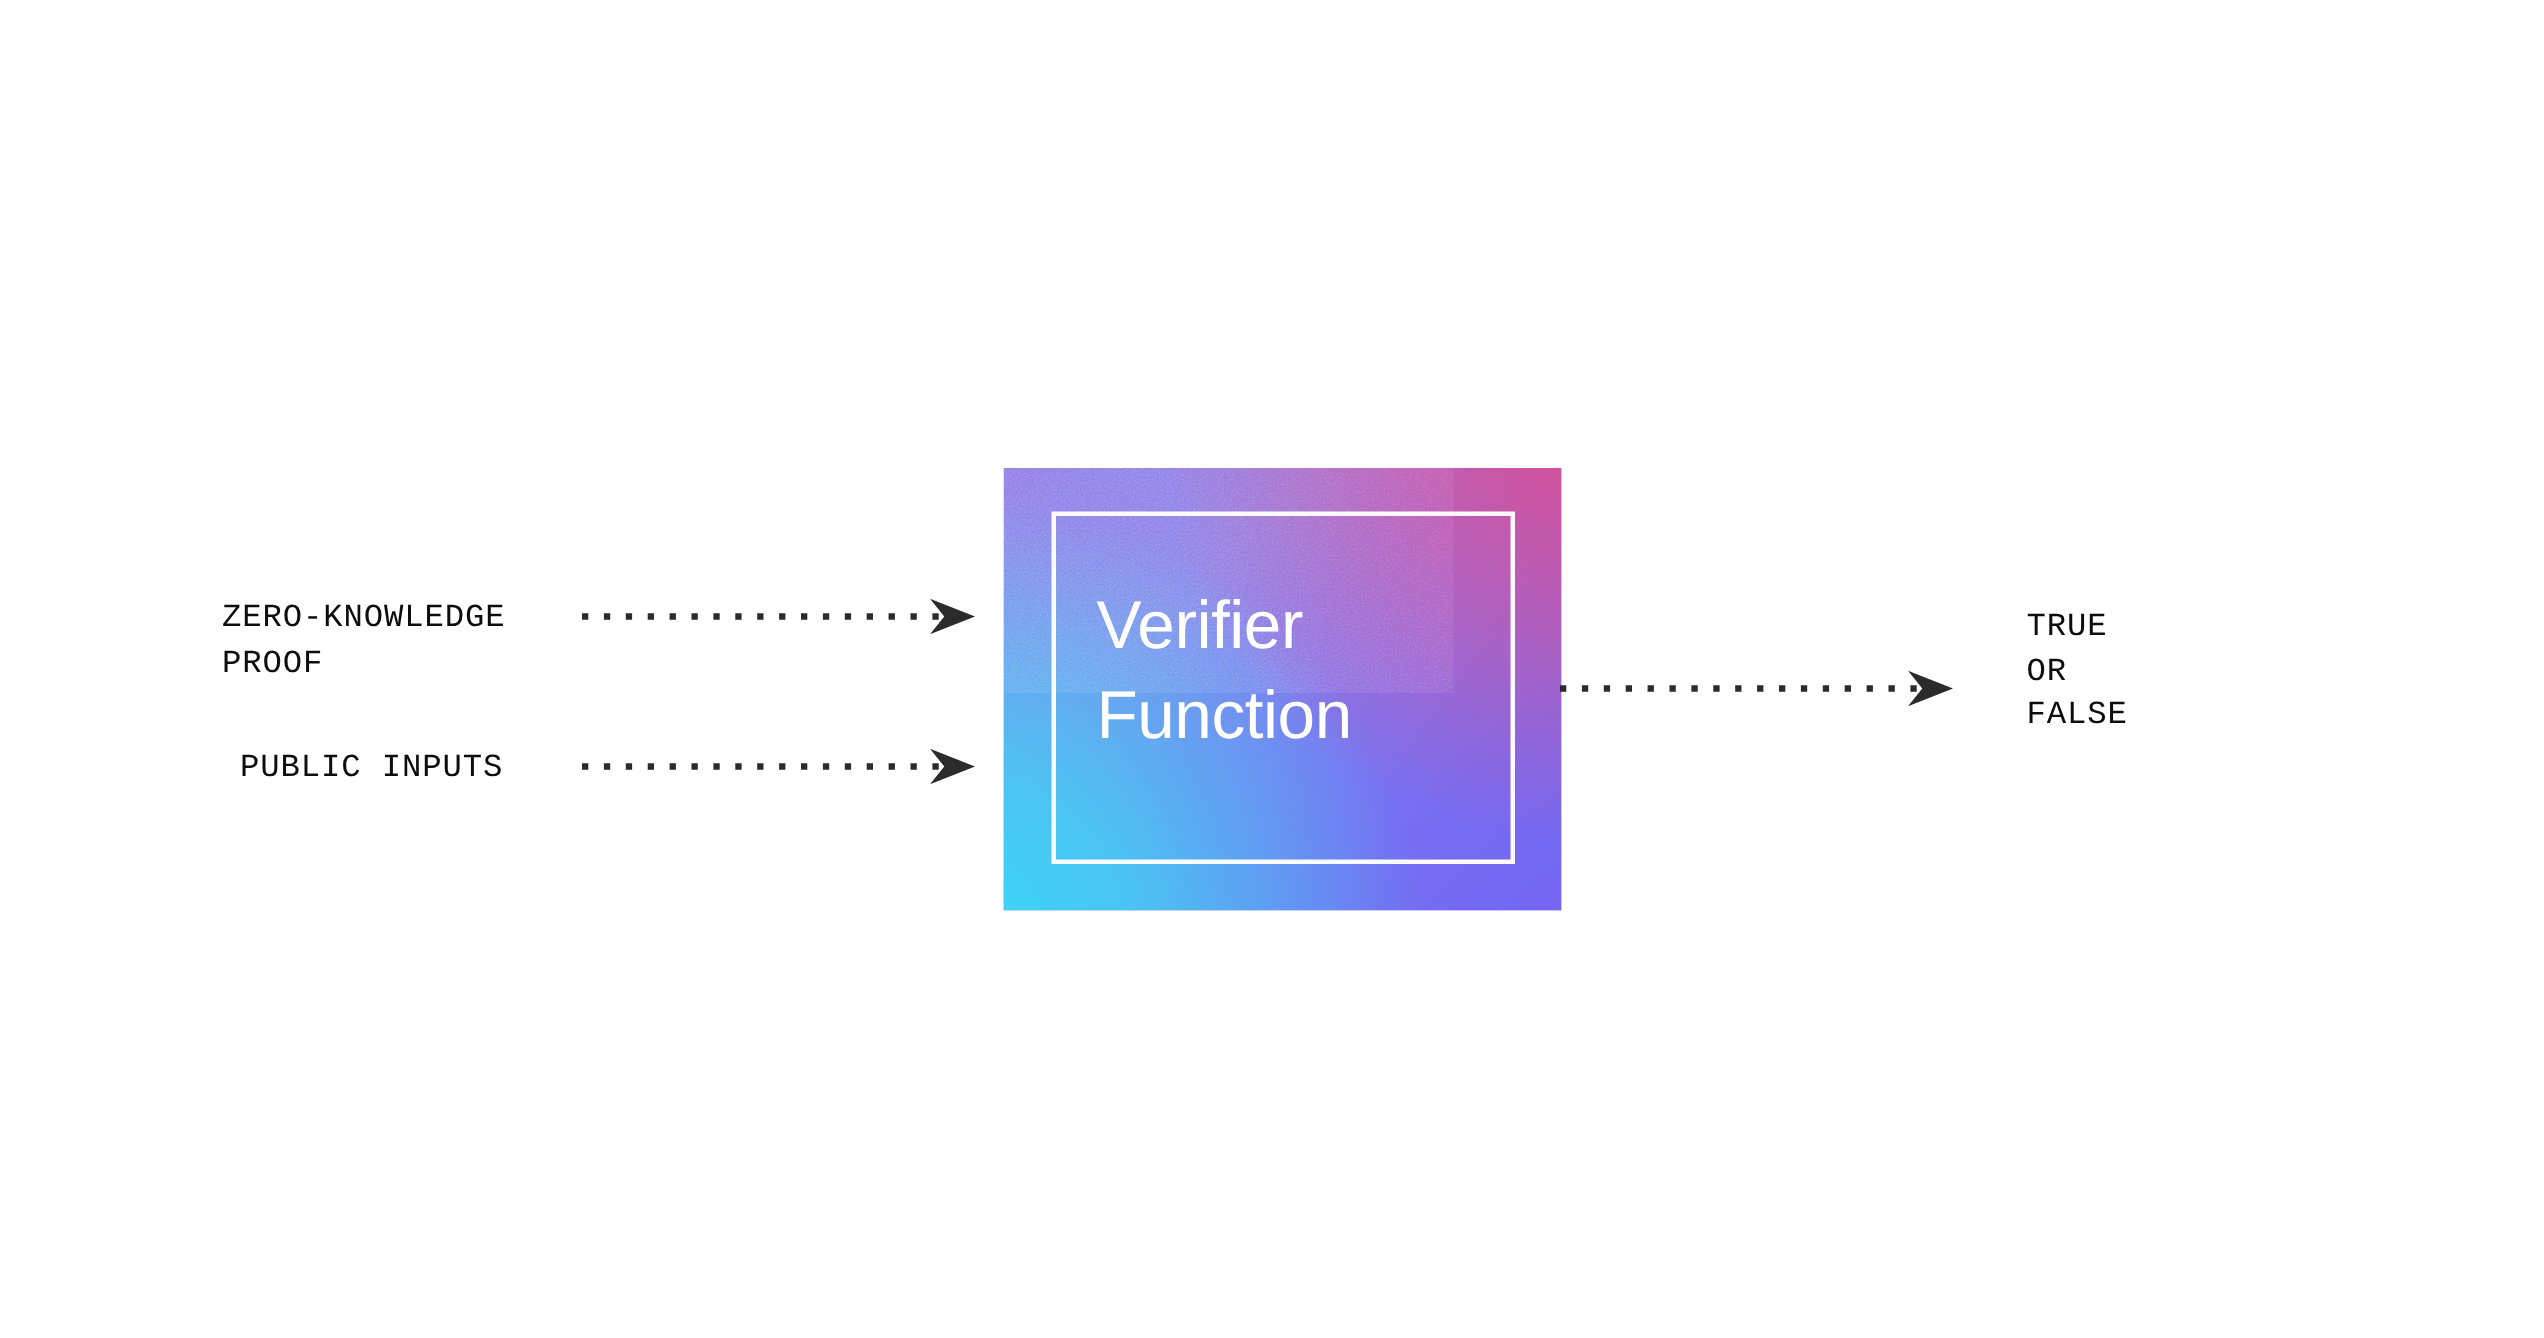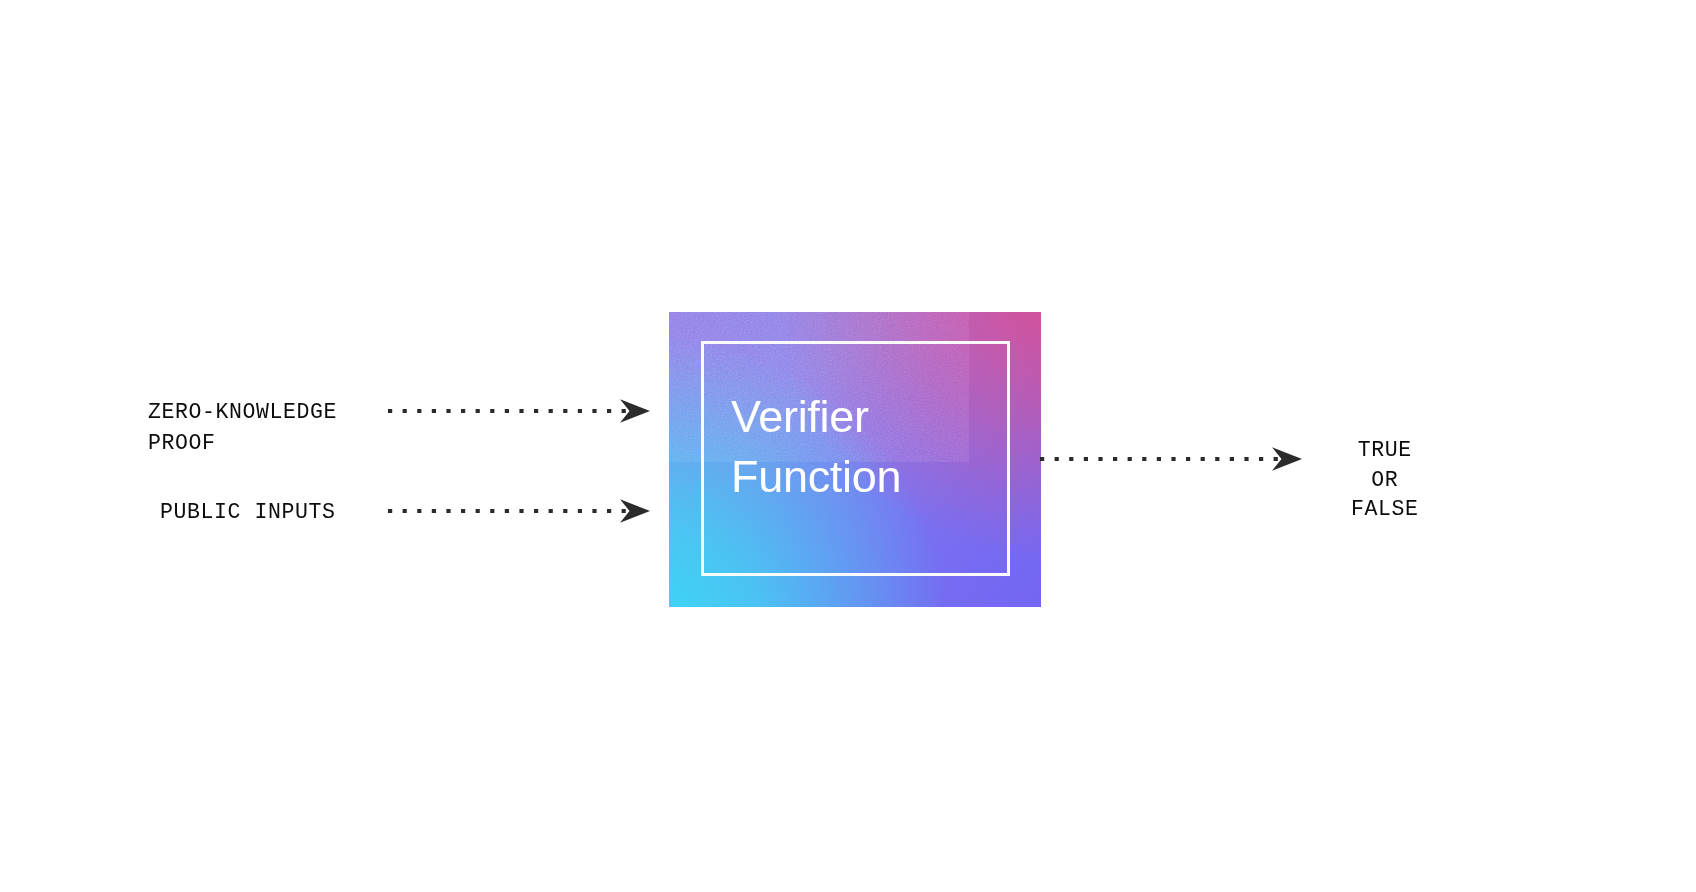--- a/index.html
+++ b/index.html
@@ -39,23 +39,22 @@
   }
 
   #label-public-inputs {
     left: 148px;
     top: 497px;
     margin-left: 12px;
   }
 
   #label-output {
     left: 1351px;
-    top: 436px;
+    top: 404px;
     line-height: 29.5px;
-    text-align: center;
   }
 
   
   .connector {
     position: absolute;
   }
 
   #connector-zk-proof {
     left: 388px;
     top: 396px;

